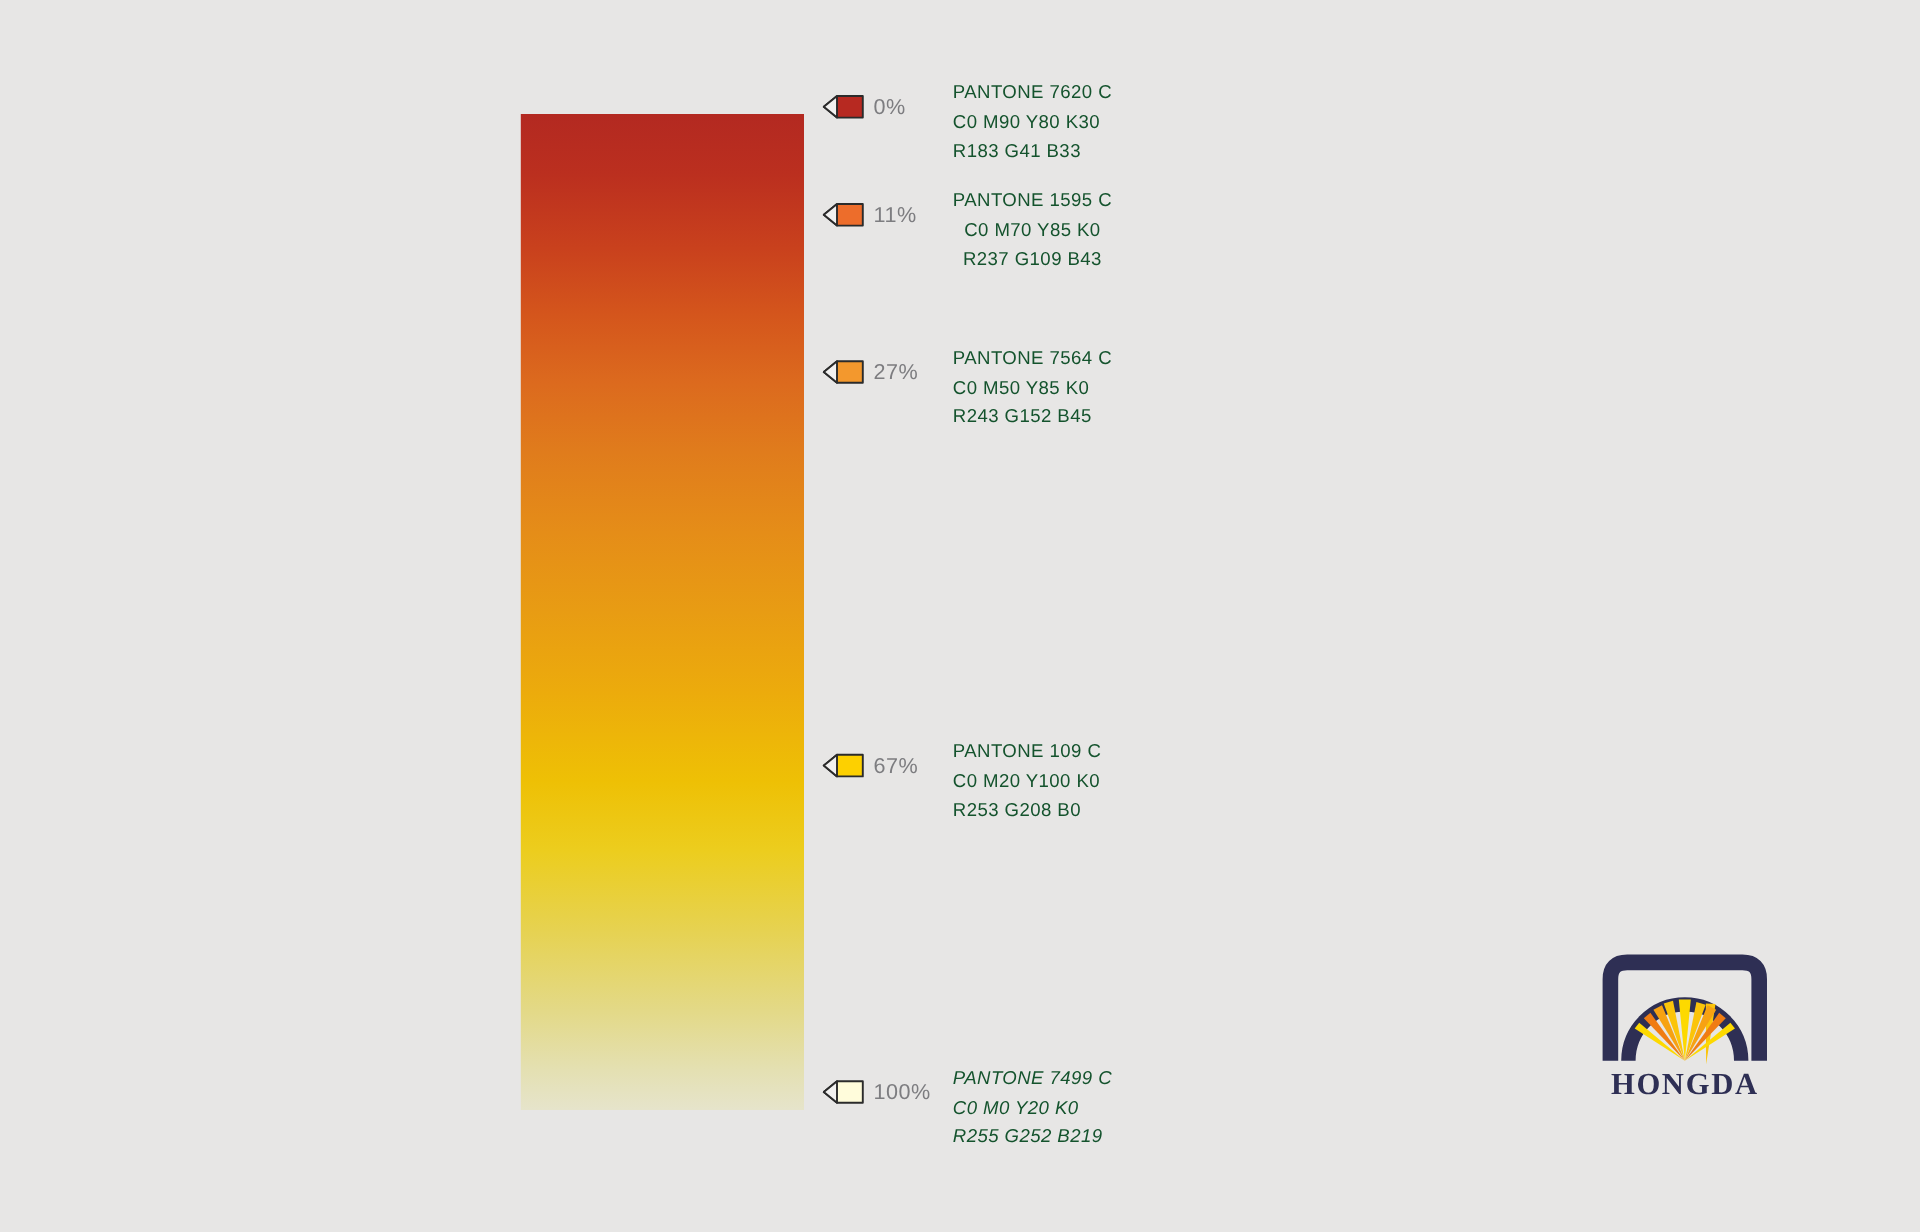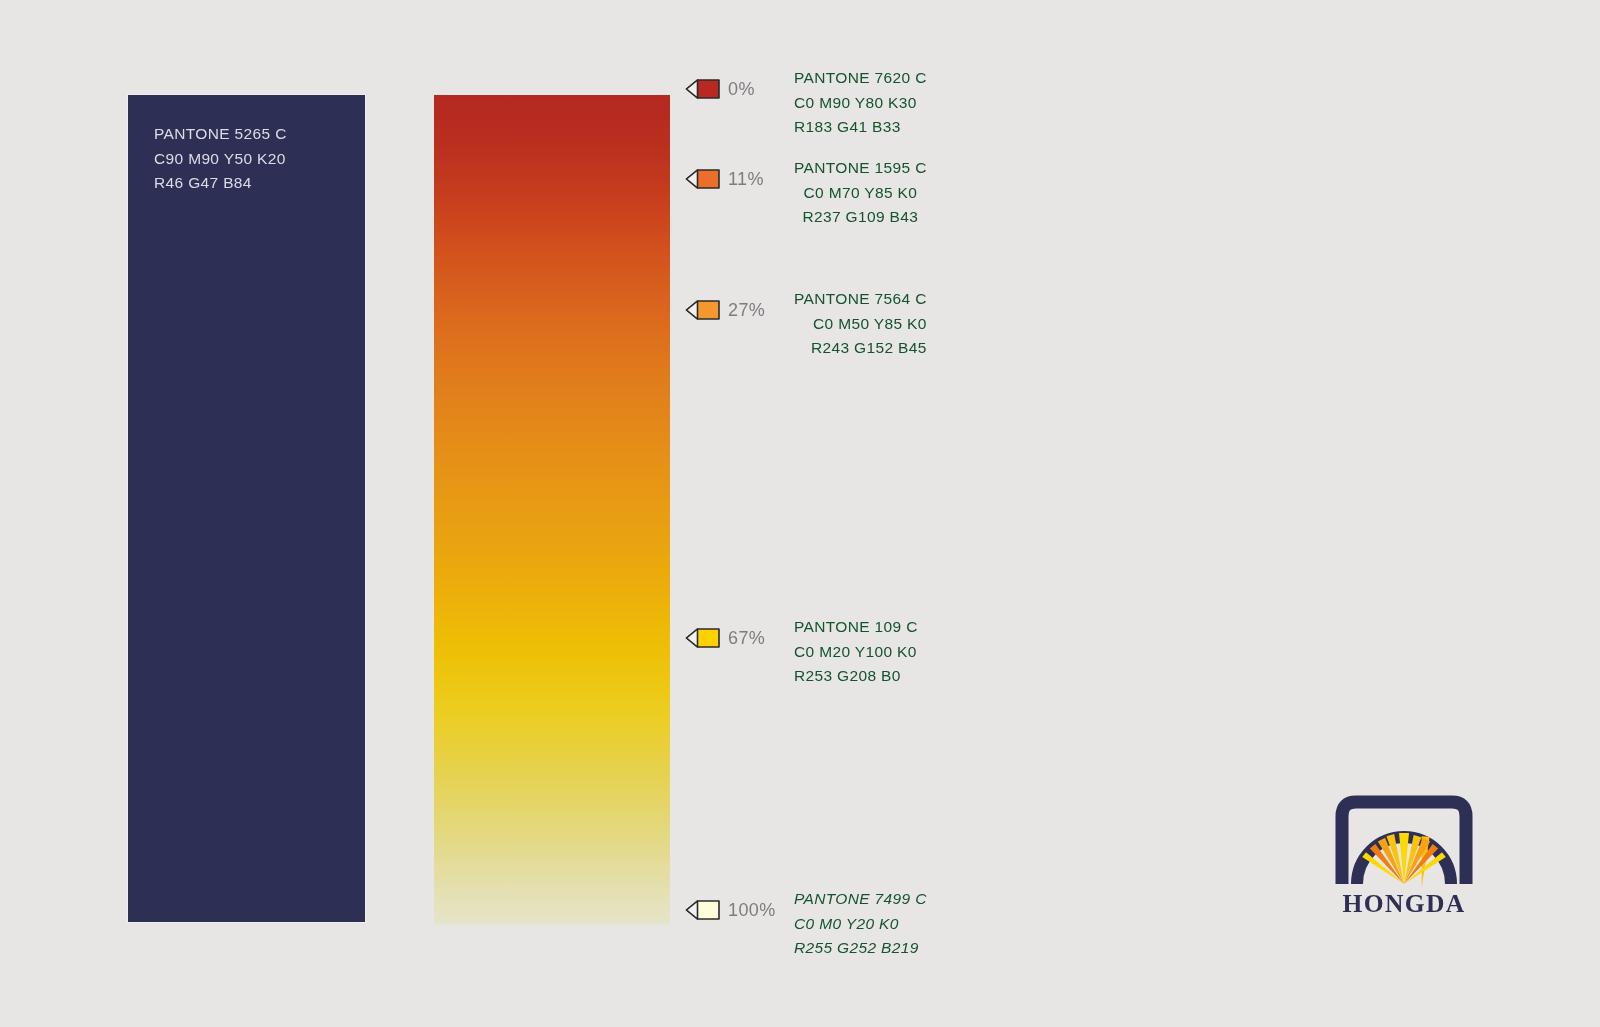--- a/index.html
+++ b/index.html
@@ -134,27 +134,20 @@
     letter-spacing: 1.4px;
     color: #2e2f54;
     font-family: Liberation Serif, serif;
   }
 </style>
 </head>
 <body>
 
 <div class="canvas">
 
-  <div class="solid-swatch">
-    <div class="solid-swatch-text">
-      <div>PANTONE 5265 C</div>
-      <div>C90 M90 Y50 K20</div>
-      <div>R46 G47 B84</div>
-    </div>
-  </div>
 
   <div class="ramp-wrap">
     <div class="ramp"></div>
   </div>
 
   <div class="legend-row" style="top:78px;">
     <div class="legend-marker-group">
       <span class="marker">
         <svg width="36" height="22" viewBox="0 0 36 22">
           <path d="M13.5 2 L35 2 L35 20 L13.5 20 L2.5 11 Z" fill="#b72921" stroke="#2b2b2b" stroke-width="1.6" stroke-linejoin="round"></path>
@@ -190,21 +183,21 @@
   <div class="legend-row" style="top:299px;">
     <div class="legend-marker-group">
       <span class="marker">
         <svg width="36" height="22" viewBox="0 0 36 22">
           <path d="M13.5 2 L35 2 L35 20 L13.5 20 L2.5 11 Z" fill="#f3982d" stroke="#2b2b2b" stroke-width="1.6" stroke-linejoin="round"></path>
           <path d="M13.5 2 L13.5 20 L2.5 11 Z" fill="#f2f1f0" stroke="#2b2b2b" stroke-width="1.6" stroke-linejoin="round"></path>
         </svg>
       </span>
       <span class="pct">27%</span>
     </div>
-    <div class="legend-text" style="position:absolute; left:110px; top:-12px;text-align:right;">
+    <div class="legend-text" style="position:absolute; left:110px; top:-12px;">
       <div>PANTONE 7564 C</div>
       <div>C0 M50 Y85 K0</div>
       <div>R243 G152 B45</div>
     </div>
   </div>
 
   <div class="legend-row" style="top:627px;">
     <div class="legend-marker-group">
       <span class="marker">
         <svg width="36" height="22" viewBox="0 0 36 22">

